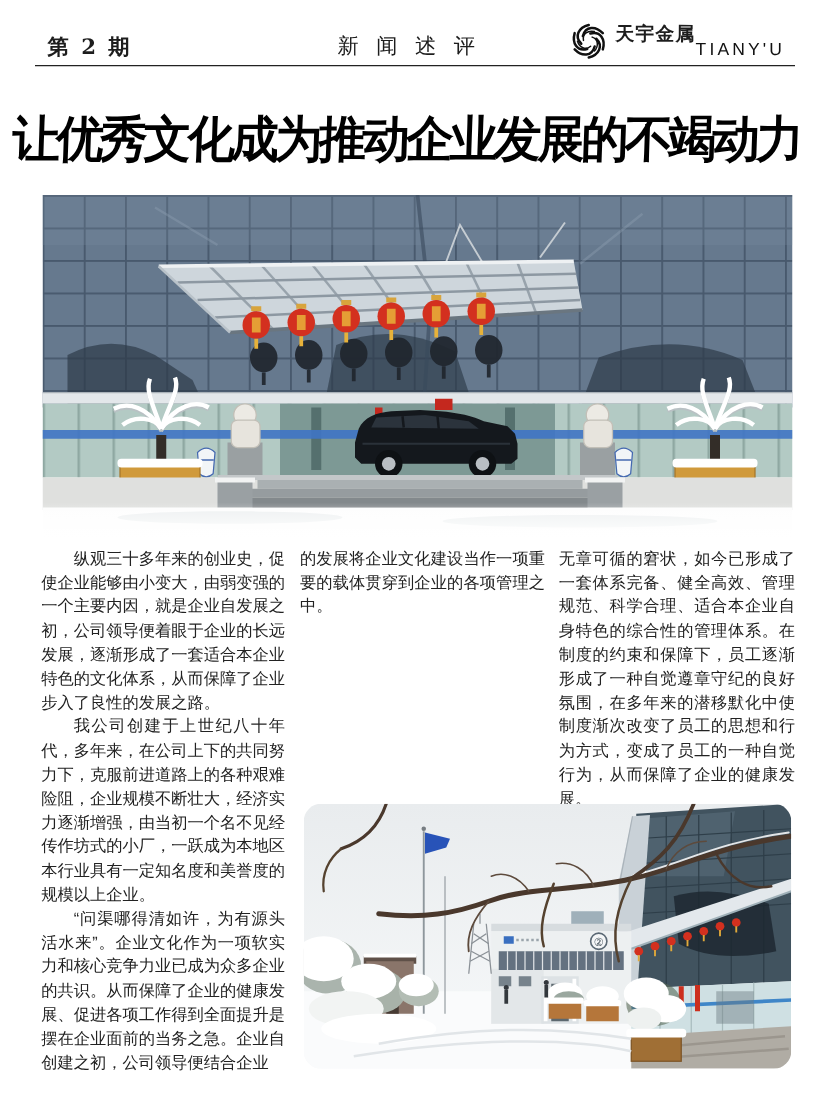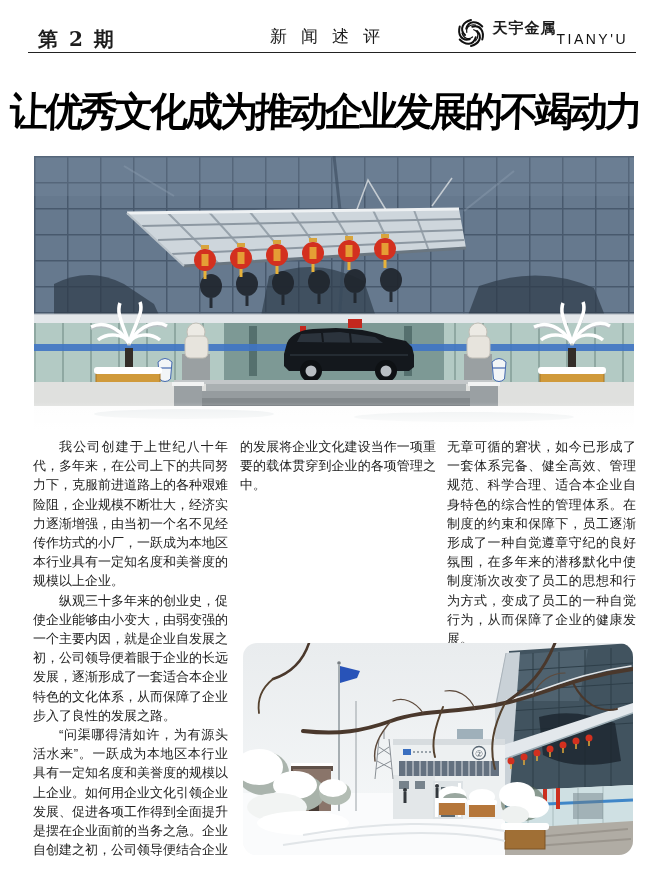--- a/index.html
+++ b/index.html
@@ -2,21 +2,21 @@
 <html><head>
 <meta charset="utf-8">
 <style>
   html,body{margin:0;padding:0;background:#ffffff;}
   .page{position:relative;width:650px;height:889px;background:#ffffff;overflow:hidden;
         font-family:"Liberation Sans",sans-serif;color:#1d1d1d;}
 
   
   .masthead{position:absolute;left:0;top:0;width:650px;height:56px;}
   .issue{position:absolute;left:38px;top:26px;font-family:"DejaVu Serif",serif;
-         font-weight:bold;font-size:20px;letter-spacing:2px;}
+         font-weight:bold;font-size:17px;letter-spacing:2px;}
   .section-title{position:absolute;left:0;top:25px;width:100%;text-align:center;
          font-family:"DejaVu Serif",serif;font-weight:normal;font-size:17px;letter-spacing:14px;text-indent:14px;}
   .logo{position:absolute;right:22px;top:17px;display:flex;align-items:center;gap:5px;}
   .logo-text{display:flex;flex-direction:row;line-height:1;}
   .logo-cn{font-weight:bold;font-size:15px;letter-spacing:1px;}
   .logo-en{font-size:14px;letter-spacing:2.5px;margin-top:12px;color:#111;}
   .rule{position:absolute;left:28px;top:52px;width:608px;height:0;border-top:1.5px solid #222;}
 
   
   .headline{position:absolute;left:10px;top:82px;width:630px;height:58px;line-height:58px;
@@ -280,23 +280,23 @@
       <g>
         <rect x="0" y="250" width="600" height="24" fill="#fdfdfd"></rect>
         <ellipse cx="150" cy="258" rx="90" ry="5" fill="#eceff0"></ellipse>
         <ellipse cx="430" cy="261" rx="110" ry="5" fill="#eceff0"></ellipse>
         <rect x="0" y="246" width="600" height="28" fill="url(#fadeWhite)"></rect>
       </g>
     </svg>
   </figure>
 
   <div class="col col1">
+    <p class="indent">纵观三十多年来的创业史，促使企业能够由小变大，由弱变强的一个主要内因，就是企业自发展之初，公司领导便着眼于企业的长远发展，逐渐形成了一套适合本企业特色的文化体系，从而保障了企业步入了良性的发展之路。</p>
     <p class="indent">我公司创建于上世纪八十年代，多年来，在公司上下的共同努力下，克服前进道路上的各种艰难险阻，企业规模不断壮大，经济实力逐渐增强，由当初一个名不见经传作坊式的小厂，一跃成为本地区本行业具有一定知名度和美誉度的规模以上企业。</p>
-    <p class="indent">纵观三十多年来的创业史，促使企业能够由小变大，由弱变强的一个主要内因，就是企业自发展之初，公司领导便着眼于企业的长远发展，逐渐形成了一套适合本企业特色的文化体系，从而保障了企业步入了良性的发展之路。</p>
-    <p class="indent">“问渠哪得清如许，为有源头活水来”。一跃成为本地区本行业具有一定知名度和美誉度的规模以上企业。如何用企业文化引领企业发展、促进各项工作得到全面提升是摆在企业面前的当务之急。企业自创建之初，公司领导便结合企业</p>
+    <p class="indent">“问渠哪得清如许，为有源头活水来”。企业文化作为一项软实力和核心竞争力业已成为众多企业的共识。从而保障了企业的健康发展、促进各项工作得到全面提升是摆在企业面前的当务之急。企业自创建之初，公司领导便结合企业</p>
   </div>
   <div class="col col2">
     <p>的发展将企业文化建设当作一项重要的载体贯穿到企业的各项管理之中。</p>
   </div>
   <div class="col col3">
     <p>无章可循的窘状，如今已形成了一套体系完备、健全高效、管理规范、科学合理、适合本企业自身特色的综合性的管理体系。在制度的约束和保障下，员工逐渐形成了一种自觉遵章守纪的良好氛围，在多年来的潜移默化中使制度渐次改变了员工的思想和行为方式，变成了员工的一种自觉行为，从而保障了企业的健康发展。</p>
   </div>
 
   <figure class="photo-campus">
     <svg width="390" height="212" viewBox="0 0 390 212">

